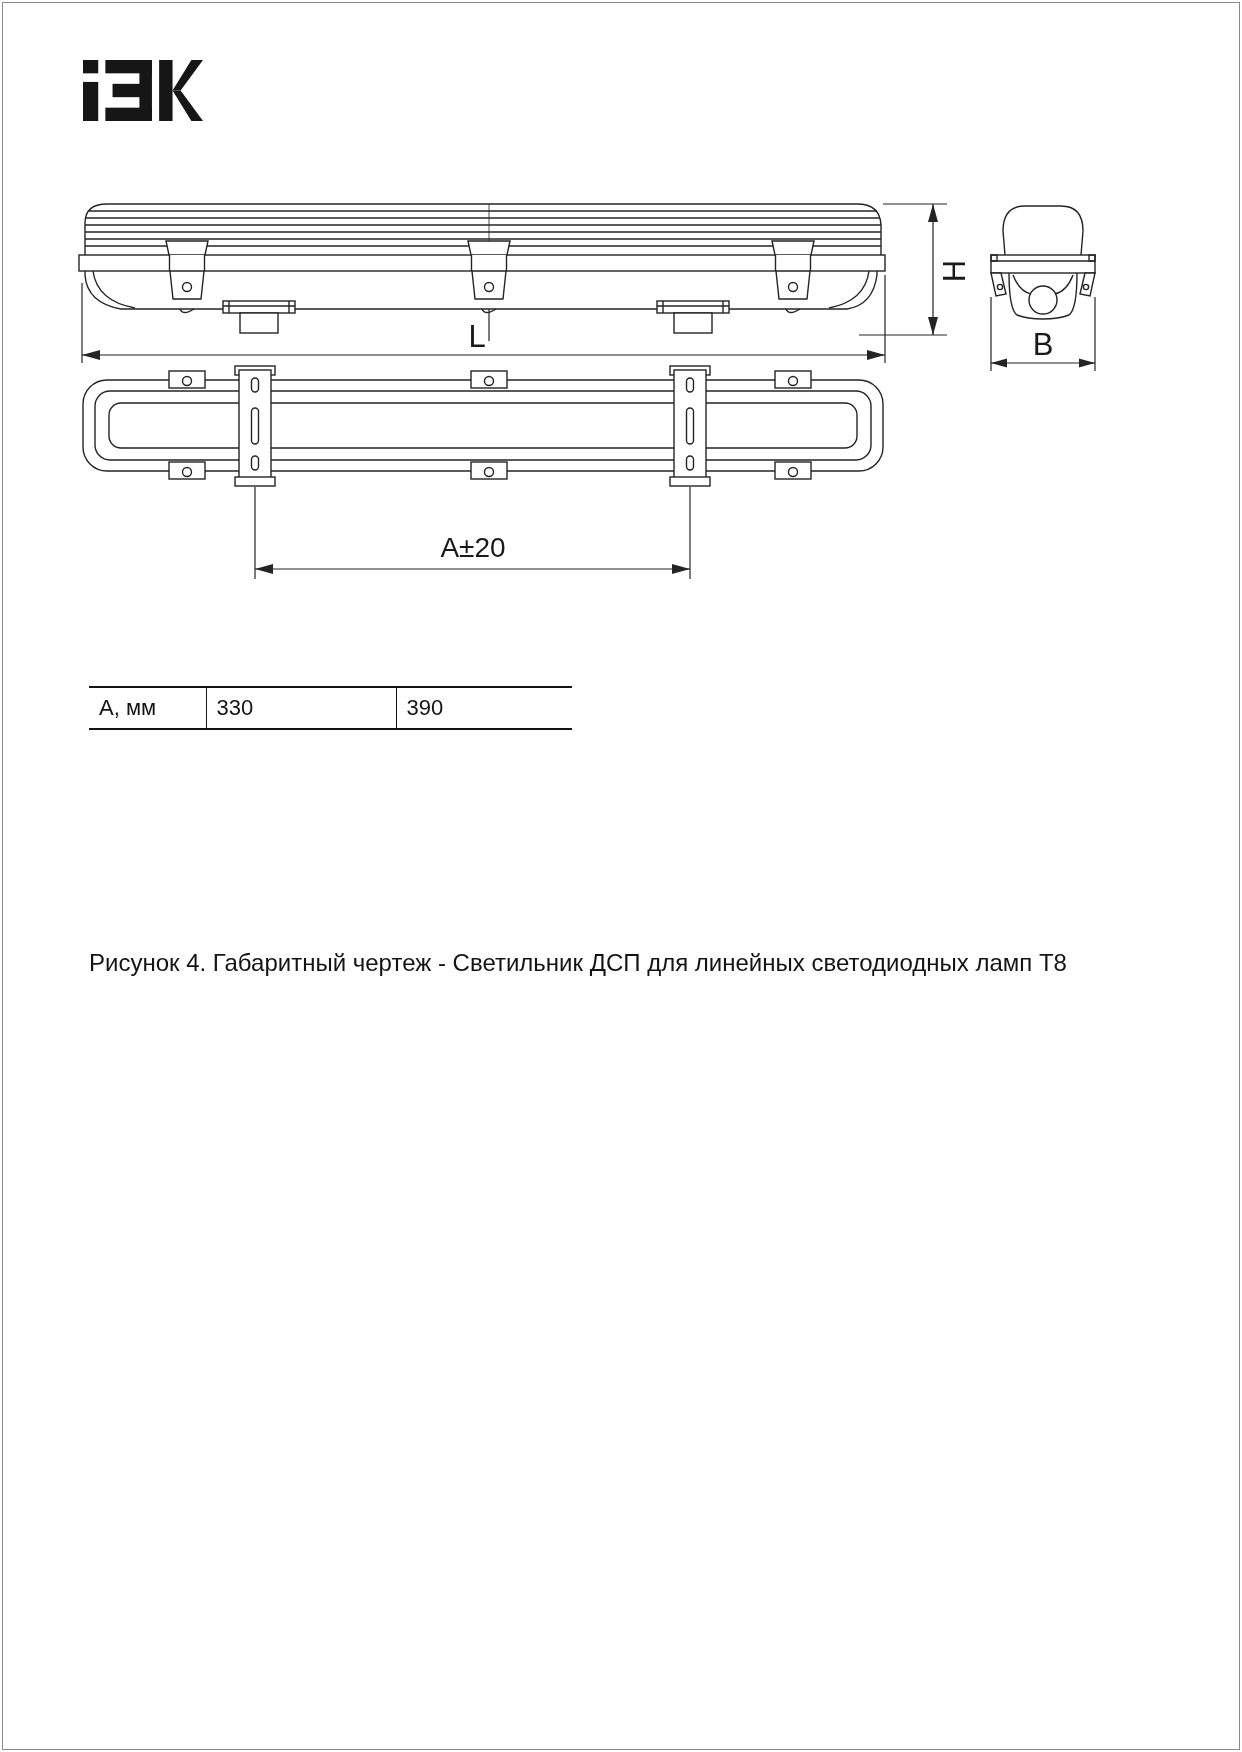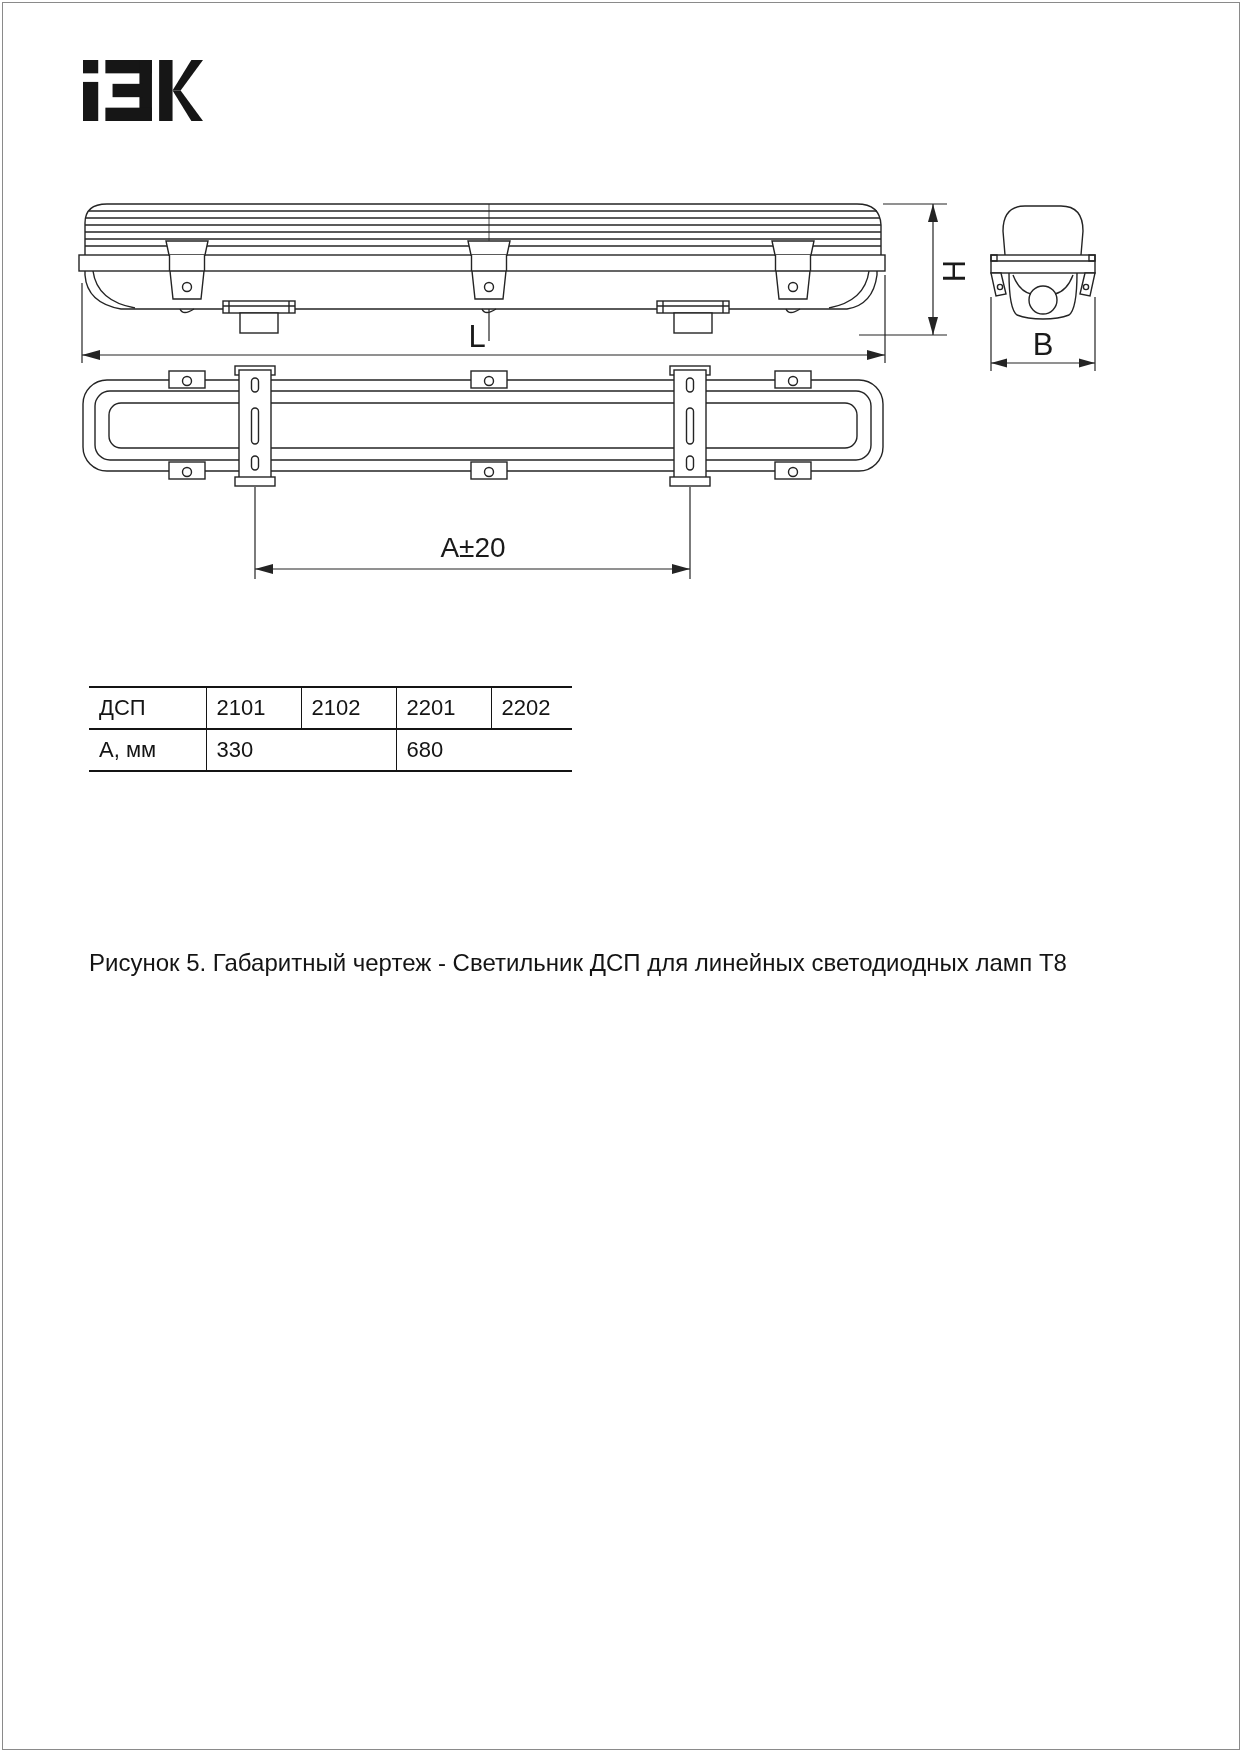--- a/index.html
+++ b/index.html
@@ -173,30 +173,23 @@
 
   <table class="dims">
     <colgroup>
       <col style="width:117px">
         <col style="width:95px">
         <col style="width:95px">
         <col style="width:95px">
         <col style="width:81px">
     </colgroup>
     <tbody>
-        <tr>
-      <td class="vr">ДСП</td>
-      <td class="vr">2101</td>
-      <td class="vr">2102</td>
-      <td class="vr">2201</td>
-      <td>2202</td>
-    </tr>
     <tr>
       <td class="vr">A, мм</td>
       <td colspan="2" class="vr">330</td>
-      <td colspan="2">680</td>
+      <td colspan="2">390</td>
     </tr>
   </tbody>
     </table>
 
-  <div class="caption">Рисунок 5. Габаритный чертеж - Светильник ДСП для линейных светодиодных ламп Т8</div>
+  <div class="caption">Рисунок 4. Габаритный чертеж - Светильник ДСП для линейных светодиодных ламп Т8</div>
 
 </div>
 
 </body></html>

